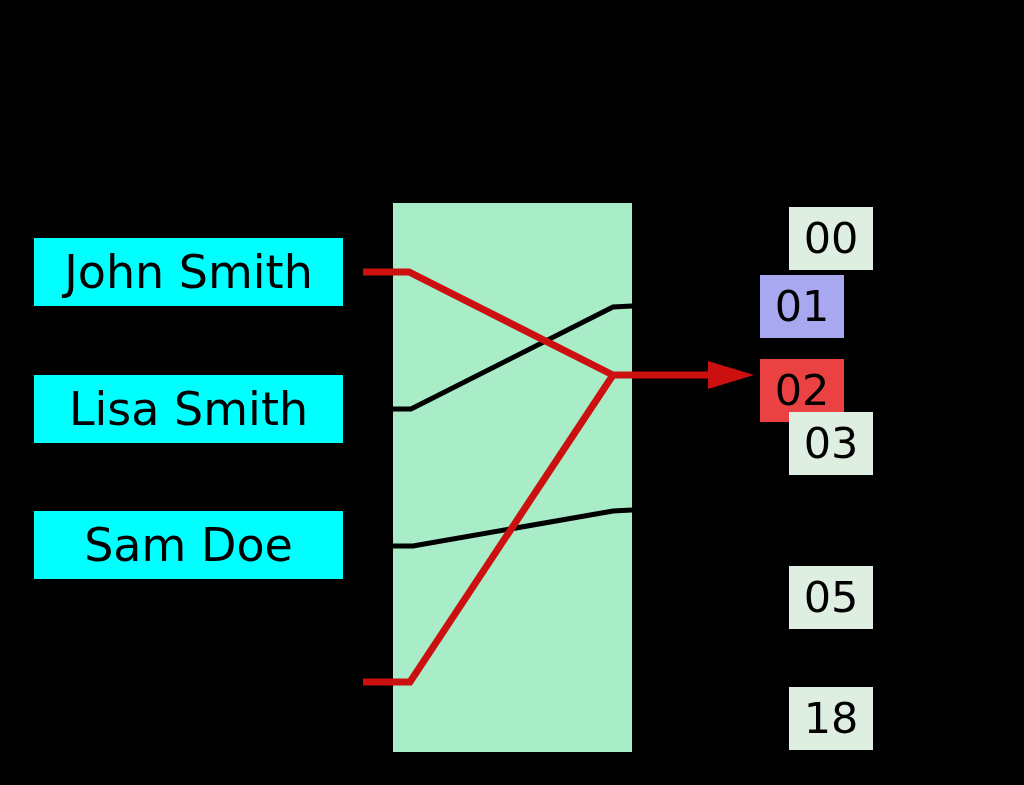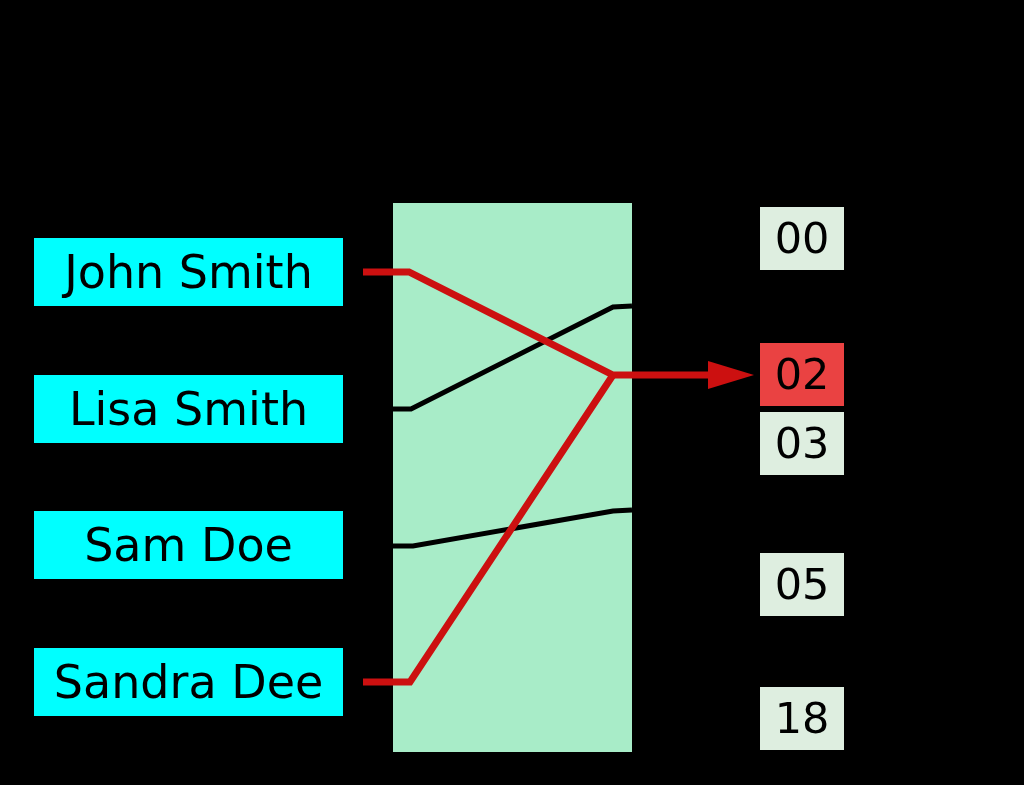--- a/index.html
+++ b/index.html
@@ -30,21 +30,21 @@
     position: absolute;
     left: 393px; top: 203px;
     width: 239px; height: 549px;
     background: var(--hash_fill, #a8ecc8);
   }
   .bucket {
     position: absolute;
     left: 760px; width: 84px; height: 63px;
     display: flex; align-items: center; justify-content: center;
   }
-  .bucket[data-variant="empty"]     { background: var(--bucket_empty, #deeee0); }
+  .bucket[data-variant="empty"]     { background: var(--bucket_empty, #deeee0); margin-left: 29px; }
   .bucket[data-variant="occupied"]  { background: var(--bucket_occupied, #a8a8f0); }
   .bucket[data-variant="collision"] { background: var(--bucket_collision, #ea4242); }
   .bucket-label {
     color: var(--text, #000);
     font-size: 43px;
     line-height: 1;
   }
   svg.lines-layer {
     position: absolute; left: 0; top: 0;
     width: 1024px; height: 785px;
@@ -58,43 +58,43 @@
 
   <div class="key-box" style="top:238px">
     <span class="key-label">John Smith</span>
   </div>
   <div class="key-box" style="top:375px">
     <span class="key-label">Lisa Smith</span>
   </div>
   <div class="key-box" style="top:511px">
     <span class="key-label">Sam Doe</span>
   </div>
-  <div class="key-box" style="top:648px">
-    <span class="key-label">Sandra Dee</span>
-  </div>
 
   <div class="hash-box"></div>
 
   <svg class="lines-layer" id="lines" viewBox="0 0 1024 785">
       <polyline points="392,409 411,409 613,307 632,306" fill="none" stroke="#000000" stroke-width="5" stroke-linejoin="miter"></polyline>
       <polyline points="392,546 413,546 613,511 632,510" fill="none" stroke="#000000" stroke-width="5" stroke-linejoin="miter"></polyline>
       <polyline points="363,272 409,272 613,375 714,375" fill="none" stroke="#cc1010" stroke-width="7" stroke-linejoin="miter"></polyline>
       <polyline points="363,682 410,682 613,375" fill="none" stroke="#cc1010" stroke-width="7" stroke-linejoin="miter"></polyline>
       <polygon points="708,361 754,375 708,389" fill="#cc1010"></polygon>
     </svg>
 
   <div class="bucket" style="top:207px" data-variant="empty">
     <span class="bucket-label">00</span>
   </div>
-  <div class="bucket" style="top:343px" data-variant="collision">
+  <div class="bucket" style="top:275px" data-variant="occupied">
+    <span class="bucket-label">01</span>
+  </div>
+  <div class="bucket" style="top:359px" data-variant="collision">
     <span class="bucket-label">02</span>
   </div>
   <div class="bucket" style="top:412px" data-variant="empty">
     <span class="bucket-label">03</span>
   </div>
-  <div class="bucket" style="top:553px" data-variant="empty">
+  <div class="bucket" style="top:566px" data-variant="empty">
     <span class="bucket-label">05</span>
   </div>
   <div class="bucket" style="top:687px" data-variant="empty">
     <span class="bucket-label">18</span>
   </div>
 
 </div>
 
 </body></html>

